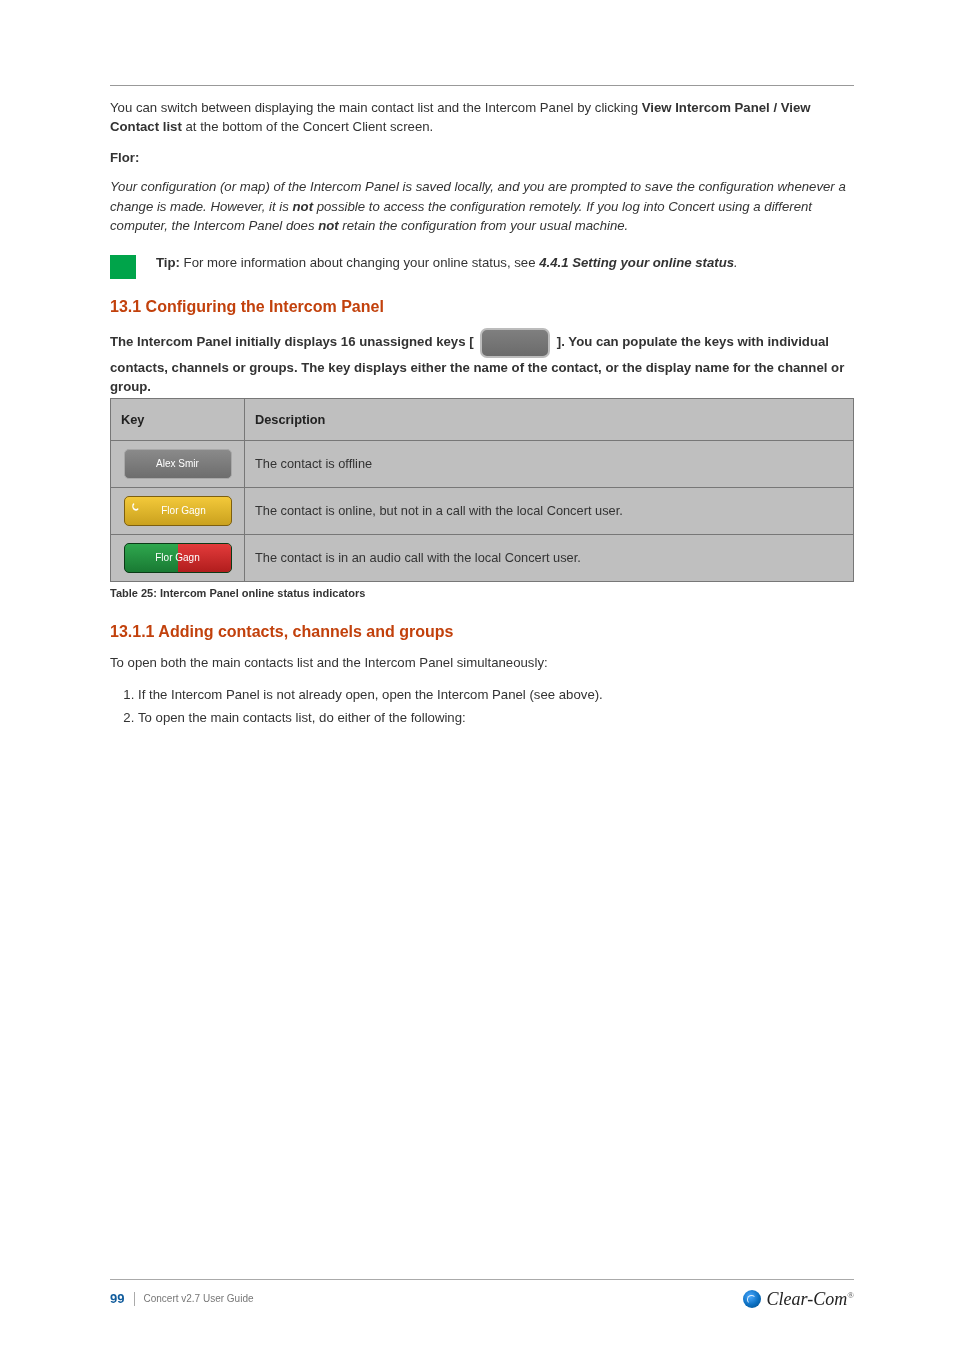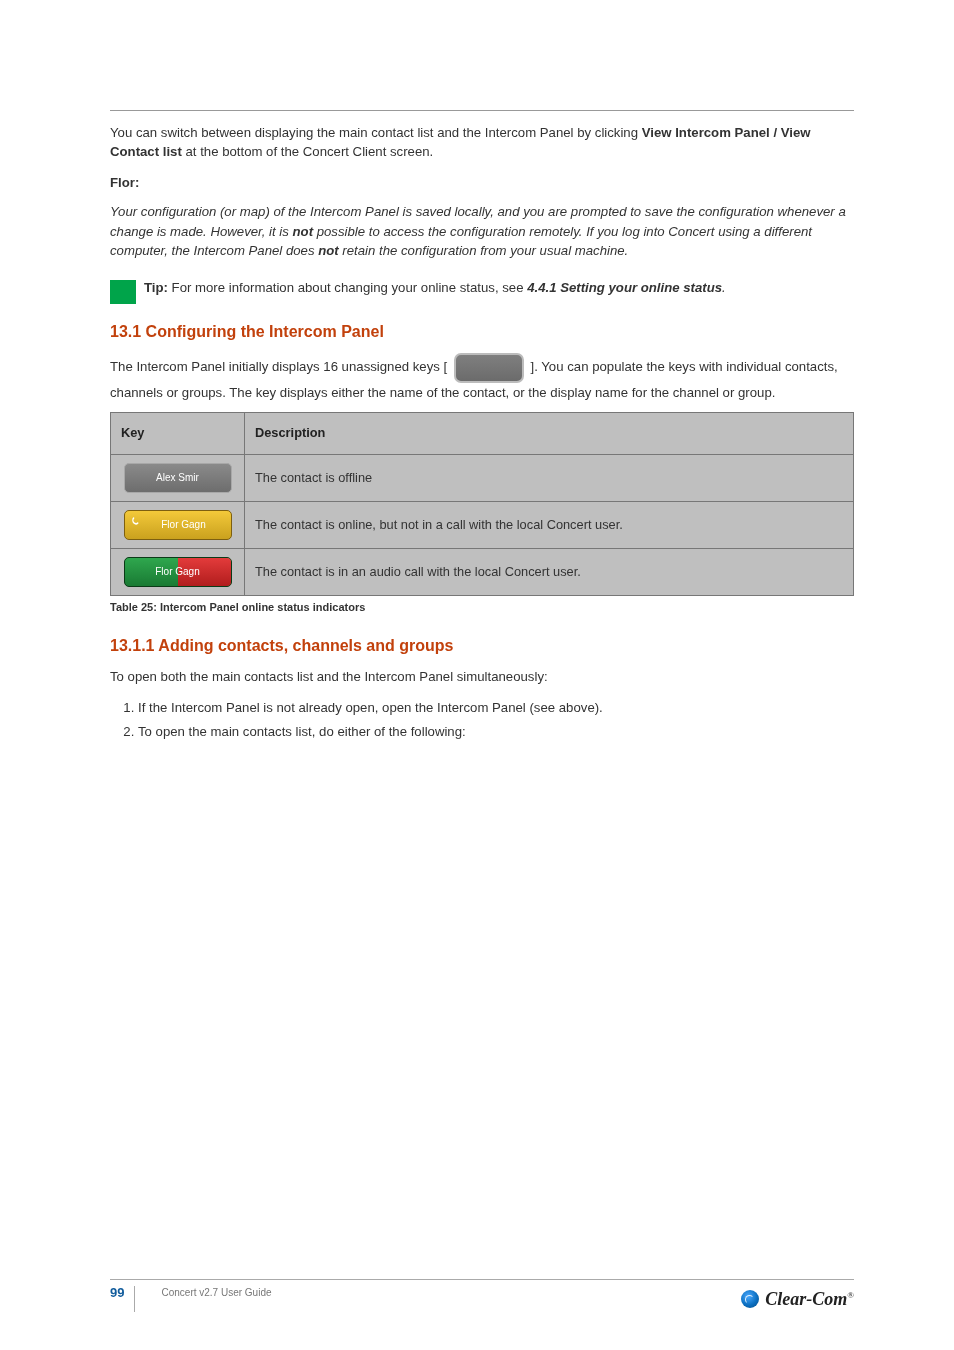--- a/index.html
+++ b/index.html
@@ -6,57 +6,57 @@
   html, body { width: 954px; height: 1350px; }
   body {
     font-family: Verdana, Geneva, sans-serif;
     font-size: 13.2px;
     color: #333;
     background: #fff;
     position: relative;
     line-height: 1.45;
   }
   .page {
-    padding: 110px 100px 60px 110px;
+    padding: 85px 100px 60px 110px;
   }
   .hr-thin { border: none; border-top: 1.5px solid #999; }
   .body-text { margin: 12px 0 6px 0; }
   .note-label { font-weight: bold; }
   .note-italic { font-style: italic; margin-top: 10px; margin-bottom: 18px; }
   .bold { font-weight: bold; }
 
-  .tip-row { display: flex; align-items: flex-start; gap: 8px; margin: 18px 0 12px 0; }
+  .tip-row { display: flex; align-items: flex-start; gap: 20px; margin: 18px 0 12px 0; }
   .tip-square {
     width: 26px; height: 24px; background: #00a44a; flex: 0 0 auto; margin-top: 2px;
   }
   .tip-text .tip-label { font-weight: bold; }
   .tip-text .italic { font-style: italic; }
 
   .section-head {
     color: #c2410c;
     font-weight: bold;
     font-size: 16px;
     margin: 16px 0 10px 0;
   }
 
-  .para-with-key { margin: 8px 0 2px 0; }
+  .para-with-key { margin: 8px 0 2px 0; font-weight: bold; }
   .unassigned-key {
     display: inline-block;
     vertical-align: middle;
     width: 70px; height: 30px;
     margin: 0 3px;
     background: linear-gradient(#7f7f7f,#6b6b6b);
     border: 2px solid #bcbcbc;
     border-radius: 7px;
   }
 
   table.status-table {
     width: 100%;
     border-collapse: collapse;
-    margin: 10px 0 4px 0;
+    margin: 2px 0 4px 0;
   }
   table.status-table th, table.status-table td {
     border: 1px solid #777;
     background: #bfbfbf;
     padding: 9px 10px 9px 10px;
     vertical-align: middle;
     text-align: left;
     font-size: 12.8px;
   }
   table.status-table th {
@@ -115,21 +115,21 @@
   }
 
   .contacts-para { margin: 6px 0 12px 0; }
 
   .footer {
     position: absolute;
     left: 0; right: 0; bottom: 38px;
     padding: 0 100px 0 110px;
   }
   .footer-line {
-    display: flex; gap: 26px;
+    display: flex; align-items: center; gap: 8px;
     border-top: 1px solid #aaa;
     padding-top: 6px;
   }
   .footer-pg {
     color: #115c9c; font-weight: bold; font-size: 13px;
     border-right: 1.5px solid #aaa;
     padding-right: 10px;
     line-height: 1.1;
   }
   .footer-title {
@@ -144,21 +144,21 @@
     background: radial-gradient(circle at 40% 35%, #4aa9ff 0%, #0b6fc1 55%, #064a82 100%);
     position: relative;
   }
   .logo-dot::after {
     content: ""; position: absolute; left: 4px; top: 5px; width: 7px; height: 7px;
     border: 1.5px solid rgba(255,255,255,.85); border-radius: 50%;
     border-right-color: transparent; border-bottom-color: transparent;
   }
   .logo-text {
     font-family: Georgia, 'Times New Roman', serif;
-    font-weight: bold; font-style: italic;
+    font-weight: normal; font-style: italic;
     font-size: 18px; color: #222;
   }
   .logo-reg { font-size: 9px; vertical-align: super; color: #555; font-style: normal; }
 
   ol.numbered {
     list-style: decimal;
     margin: 6px 0 12px 28px;
   }
   ol.numbered li { margin: 4px 0; }
 </style>

